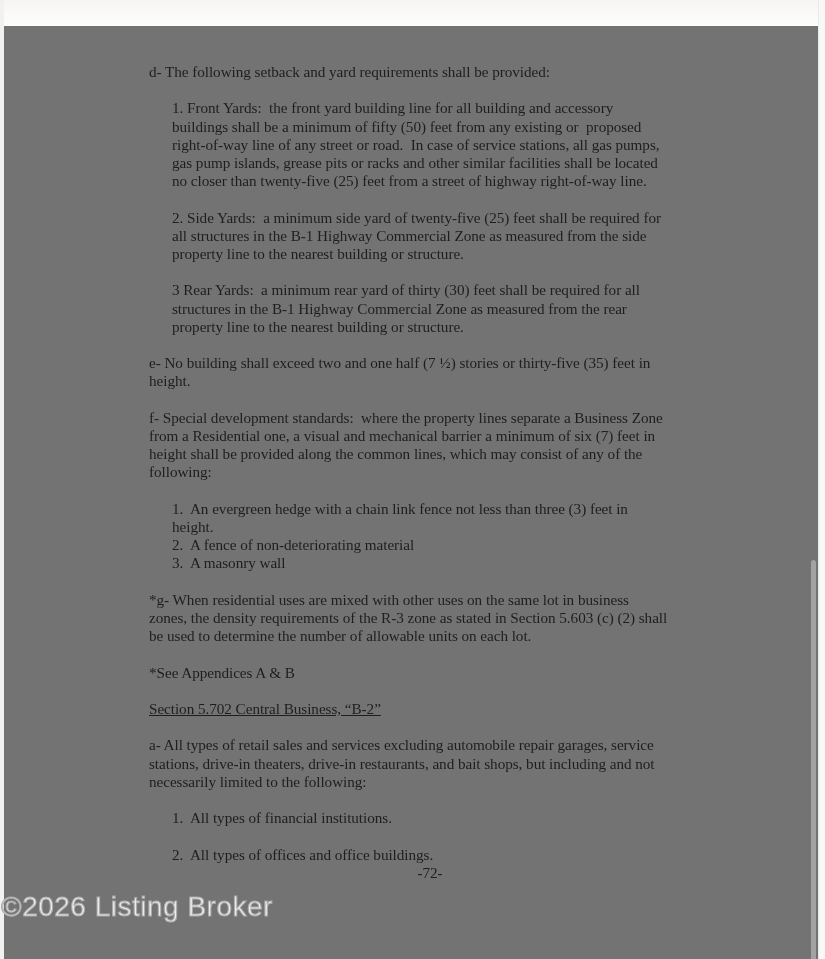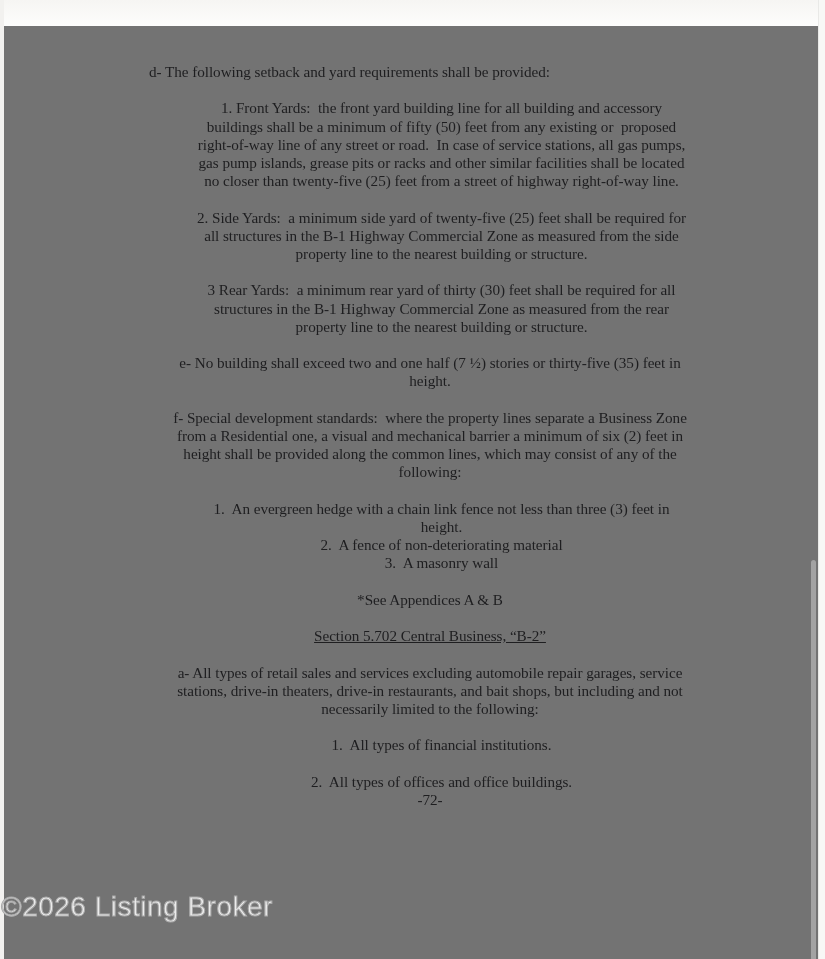--- a/index.html
+++ b/index.html
@@ -34,21 +34,21 @@
     position: absolute; left: 149px; top: 63px; width: 562px;
     color: #1e1e20;
     font-size: 15.2px;
     line-height: 18.2px;
     letter-spacing: -0.05px;
   }
   .block {
     white-space: pre-wrap;
     margin: 0;
   }
-  .block + .block { margin-top: 18.2px; text-align: center; }
+  .block + .block { margin-top: 18.2px; }
   .block.no-gap { margin-top: 0; }
   .indent { margin-left: 23px; }
   .underline { text-decoration: underline; }
   .center { text-align: center; }
   .watermark {
     position: absolute; left: 1px; top: 891px;
     font-family: Liberation Sans, sans-serif;
     font-size: 28px;
     letter-spacing: 0.5px;
     color: #ececec;
@@ -74,27 +74,30 @@
 no closer than twenty-five (25) feet from a street of highway right-of-way line.</div>
     <div class="block indent">2. Side Yards:  a minimum side yard of twenty-five (25) feet shall be required for
 all structures in the B-1 Highway Commercial Zone as measured from the side
 property line to the nearest building or structure.</div>
     <div class="block indent">3 Rear Yards:  a minimum rear yard of thirty (30) feet shall be required for all
 structures in the B-1 Highway Commercial Zone as measured from the rear
 property line to the nearest building or structure.</div>
     <div class="block">e- No building shall exceed two and one half (7 ½) stories or thirty-five (35) feet in
 height.</div>
     <div class="block">f- Special development standards:  where the property lines separate a Business Zone
-from a Residential one, a visual and mechanical barrier a minimum of six (2) feet in
+from a Residential one, a visual and mechanical barrier a minimum of six (7) feet in
 height shall be provided along the common lines, which may consist of any of the
 following:</div>
     <div class="block indent">1.  An evergreen hedge with a chain link fence not less than three (3) feet in
 height.
 2.  A fence of non-deteriorating material
 3.  A masonry wall</div>
+    <div class="block">*g- When residential uses are mixed with other uses on the same lot in business
+zones, the density requirements of the R-3 zone as stated in Section 5.603 (c) (2) shall
+be used to determine the number of allowable units on each lot.</div>
     <div class="block">*See Appendices A &amp; B</div>
     <div class="block underline">Section 5.702 Central Business, “B-2”</div>
     <div class="block">a- All types of retail sales and services excluding automobile repair garages, service
 stations, drive-in theaters, drive-in restaurants, and bait shops, but including and not
 necessarily limited to the following:</div>
     <div class="block indent">1.  All types of financial institutions.</div>
     <div class="block indent">2.  All types of offices and office buildings.</div>
     <div class="block no-gap center">-72-</div>
   </div>
 

